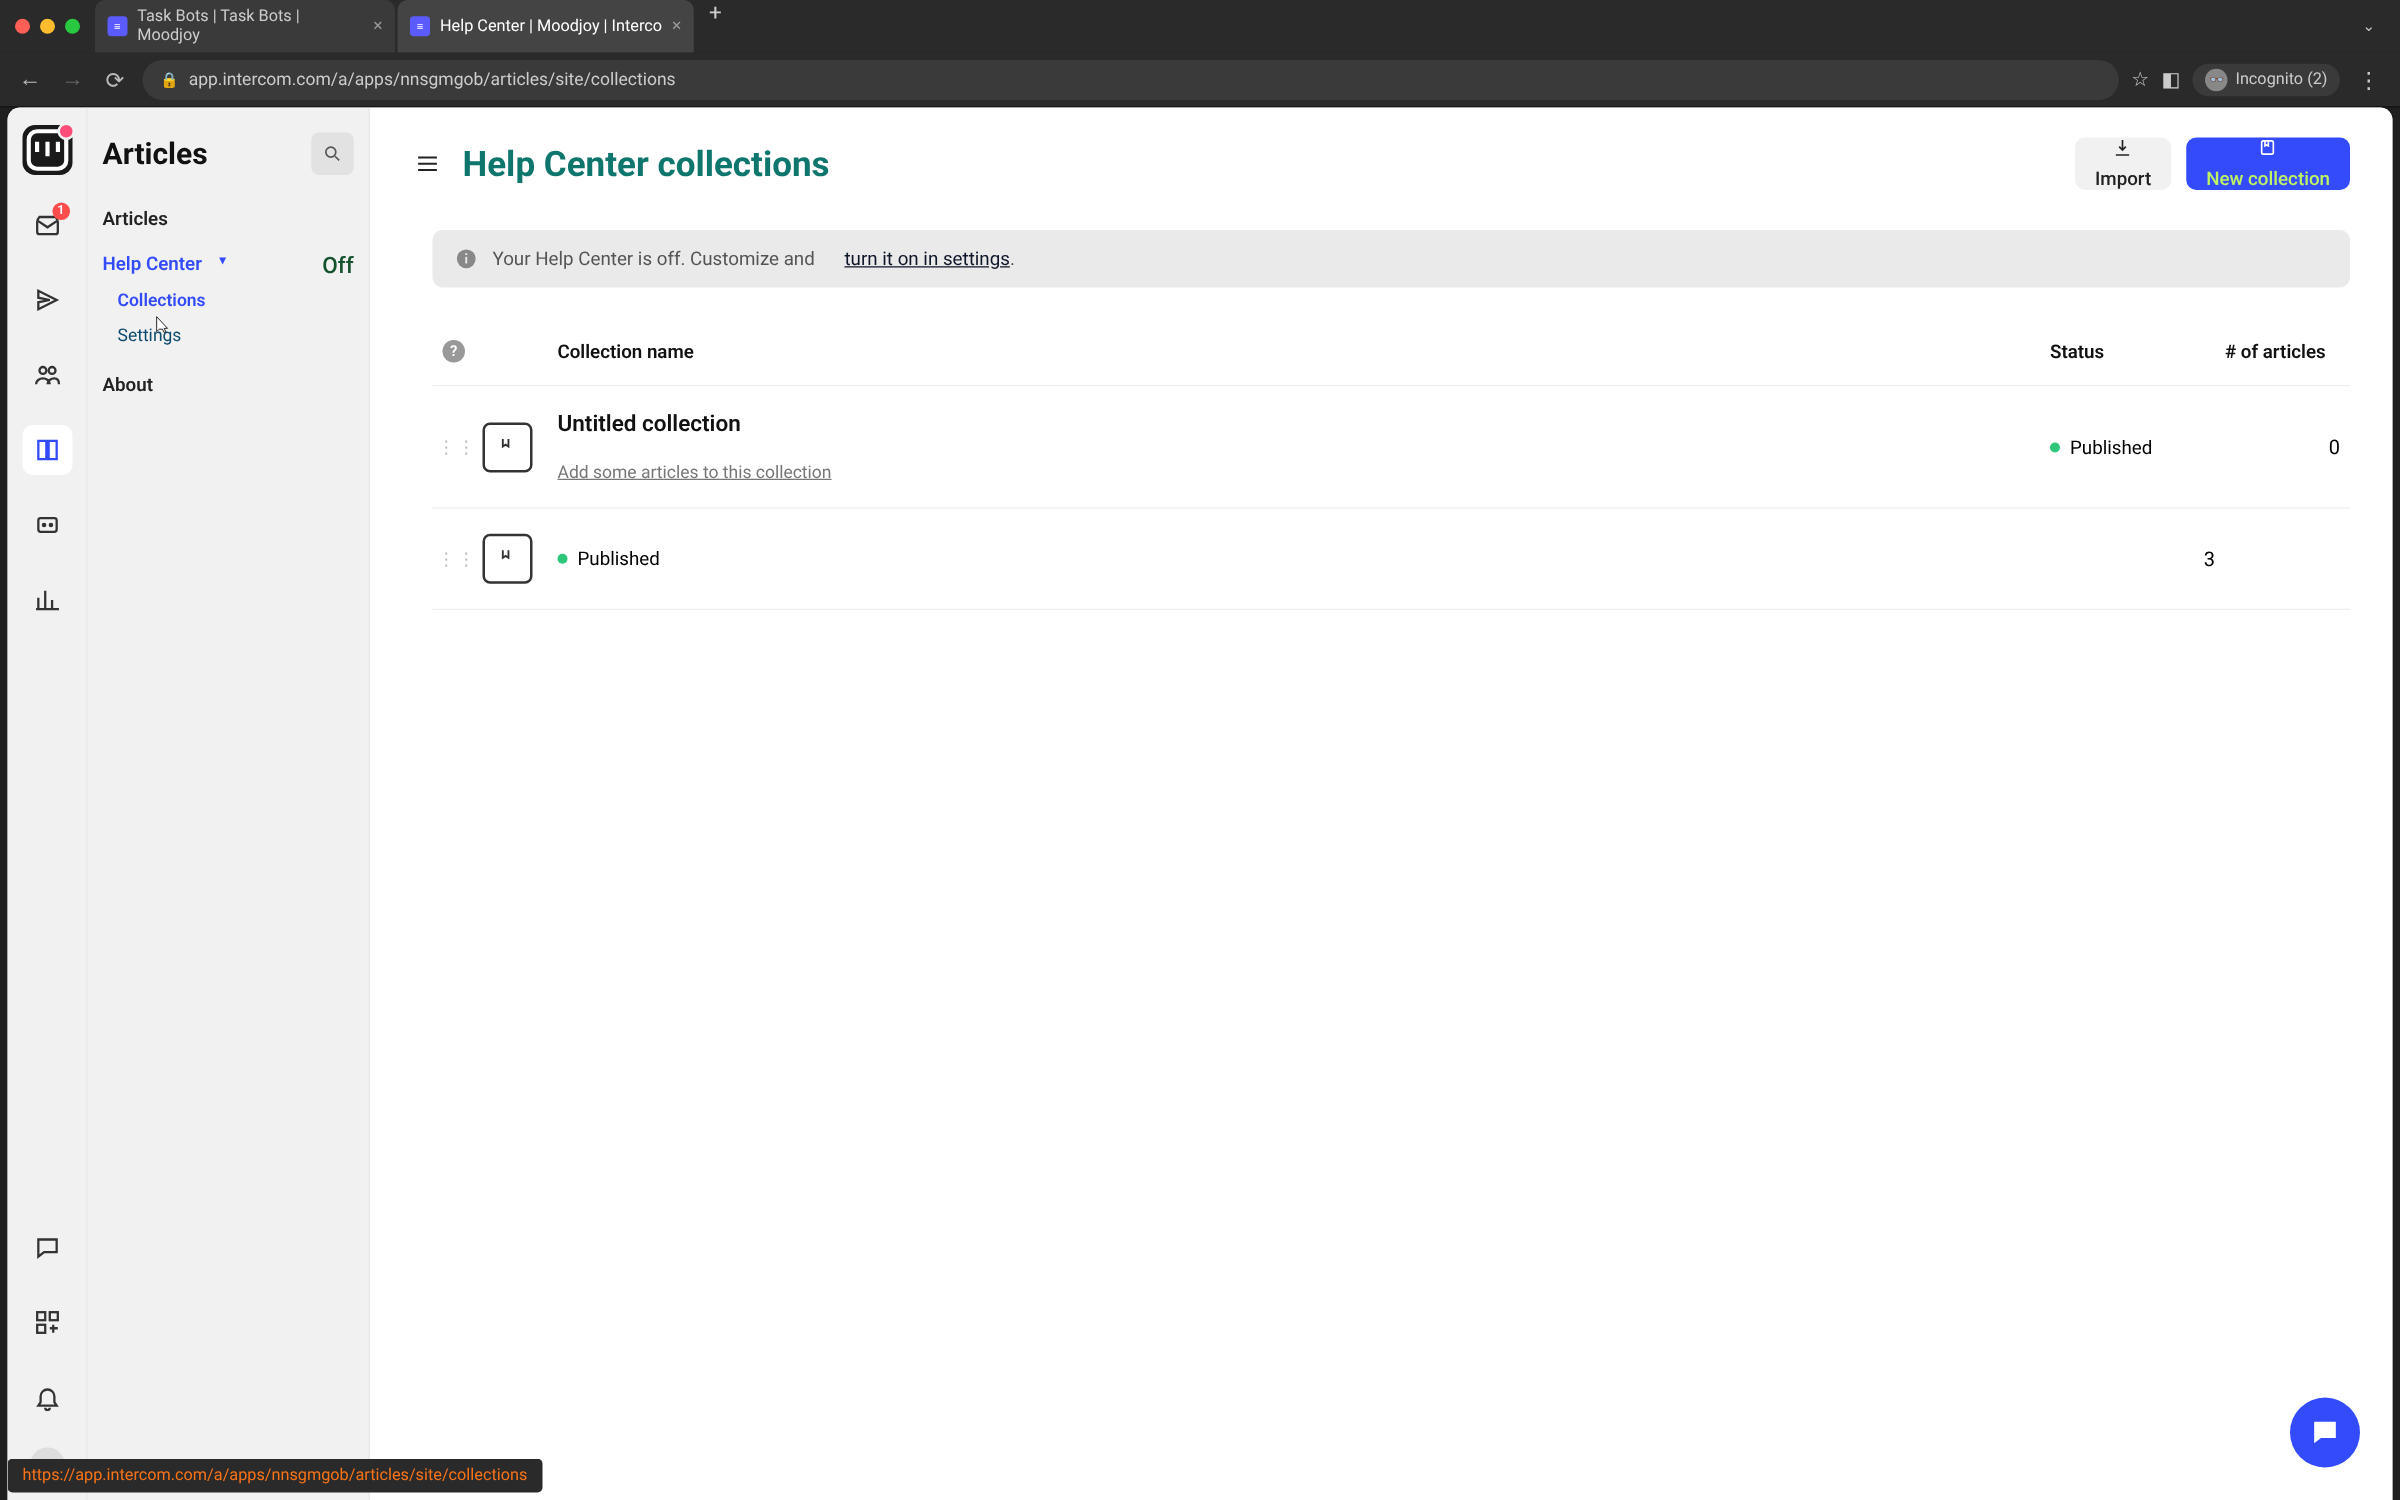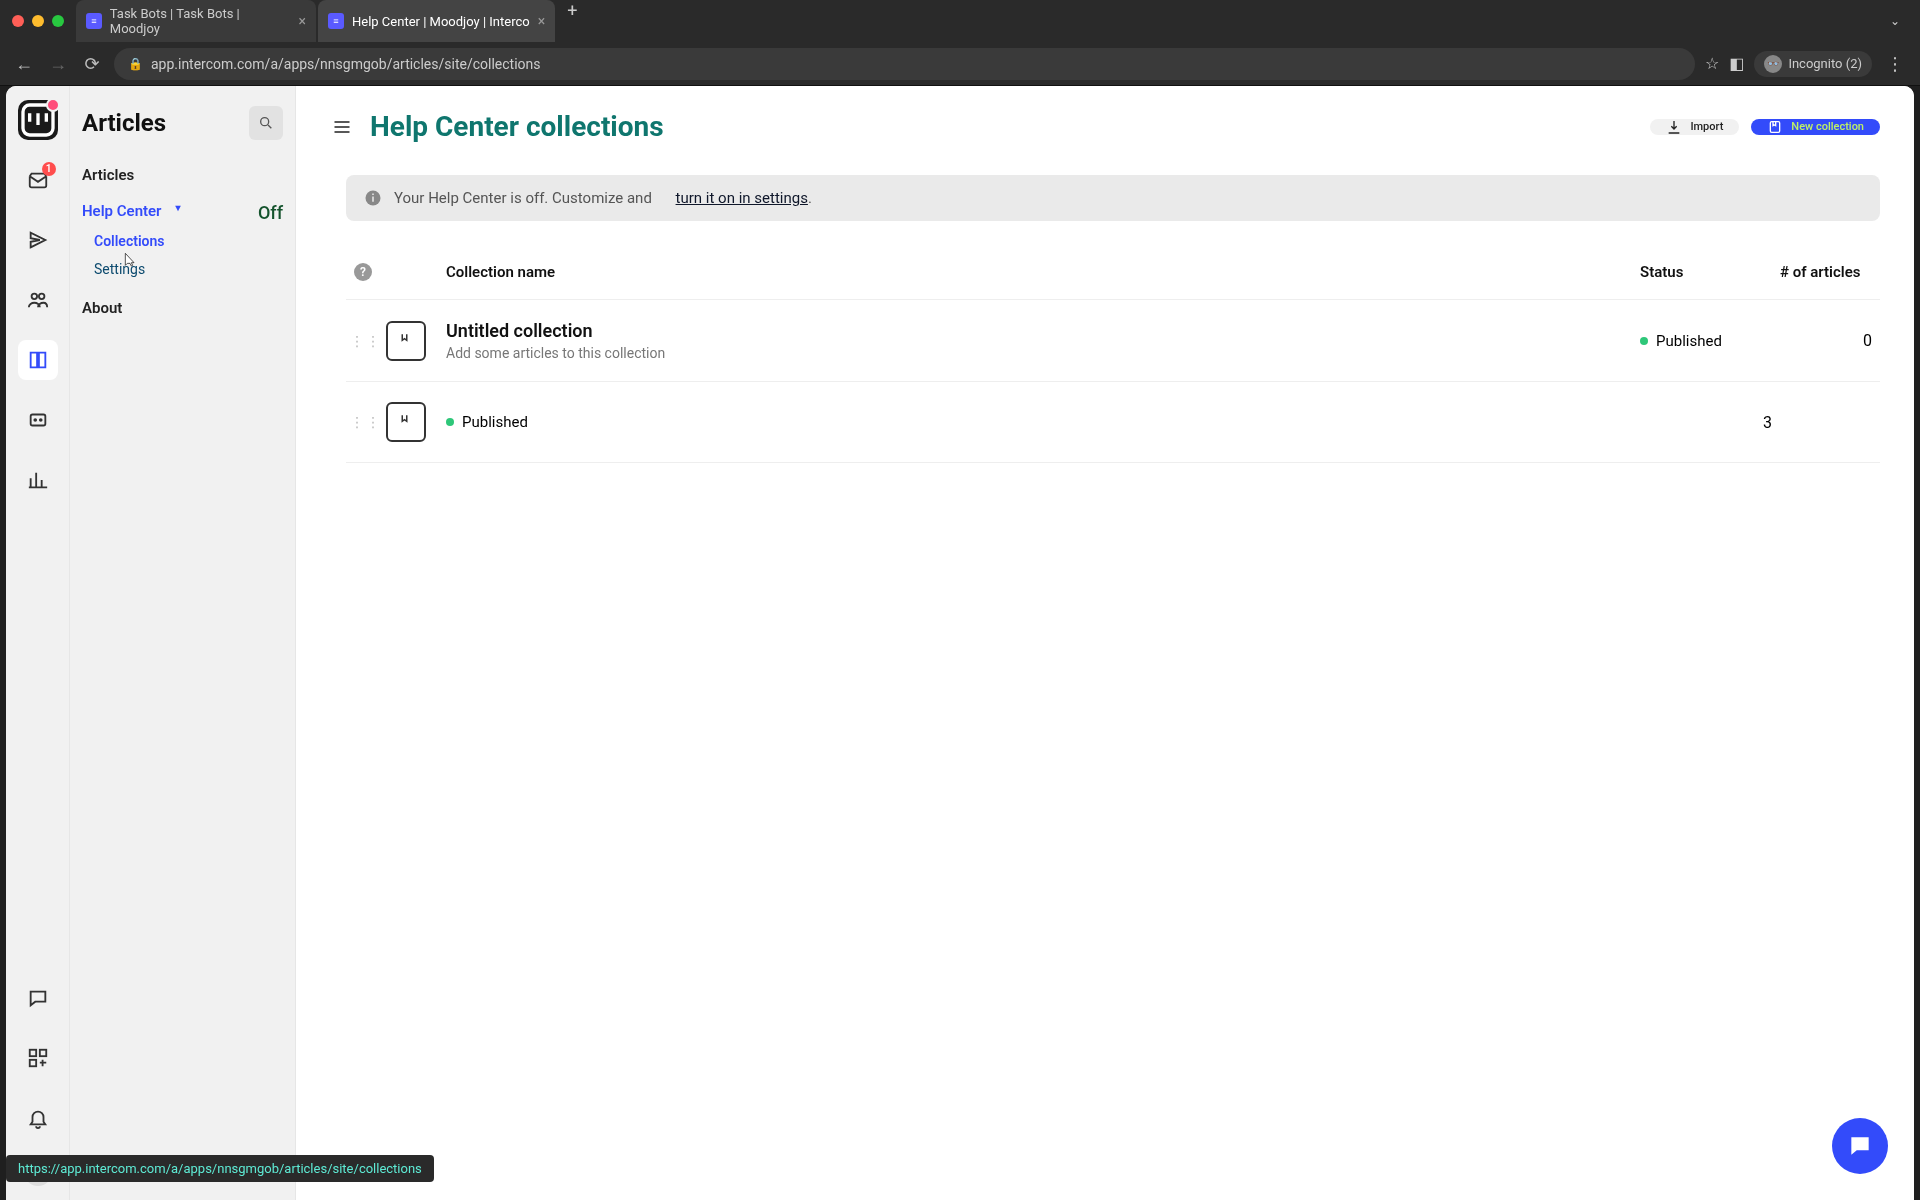--- a/index.html
+++ b/index.html
@@ -63,21 +63,21 @@
 .side-sub-item { font-size:14px; color:#0c4a6e; cursor:pointer;}
 .side-sub-item.active { color:#334bfa; font-weight:600;}
 .side-about { margin-top:22px; font-size:15px; font-weight:600; color:#222; cursor:pointer;}
 
 .main { flex:1; background:#fff; overflow:auto; position:relative;}
 .main-inner { padding:24px 34px 40px 34px;}
 .header-row { display:flex; align-items:center; gap:16px;}
 .hamburger { width:24px; height:24px; display:flex; align-items:center; justify-content:center; cursor:pointer; color:#222;}
 .page-title { font-size:28px; font-weight:700; color:#0f766e;}
 .header-actions { margin-left:auto; display:flex; gap:12px;}
-.btn { display:flex; align-items:center; gap:8px; padding:0 16px; border-radius:8px; font-size:11px; font-weight:500; cursor:pointer;}
+.btn { display:flex; align-items:center; gap:8px; padding:0 16px; border-radius:8px; font-size:15px; font-weight:500; cursor:pointer;flex-direction:column;}
 .btn-secondary { background:#f1f1f1; color:#222;}
 .btn-primary { background:#334bfa; color:#bef264;}
 .btn svg { width:16px; height:16px;}
 
 .callout { margin-top:30px; background:#f1f1f1; border-radius:8px; padding:28px 32px;}
 .callout h2 { font-size:24px; font-weight:700; color:#111; margin-bottom:12px;}
 .callout p { font-size:15px; color:#333; line-height:1.5; max-width:820px;}
 .got-it { margin-top:18px; display:inline-block; background:#334bfa; color:#fff; padding:10px 18px; border-radius:8px; font-size:15px; font-weight:500; cursor:pointer;}
 
 .notice { margin:32px 0 0 16px; background:#eaeaea; border-radius:8px; padding:14px 18px; display:flex; align-items:center; gap:12px; color:#555; font-size:15px;}
@@ -85,31 +85,31 @@
 
 .table { margin:24px 0 0 16px;}
 .th-row,.td-row { display:grid; grid-template-columns: 40px 60px 1fr 140px 100px; align-items:center; padding:18px 0; border-bottom:1px solid #eee;}
 .th-row { color:#111; font-weight:600; font-size:15px;}
 .th-help { width:18px; height:18px; background:#999; color:#fff; border-radius:50%; display:flex; align-items:center; justify-content:center; font-size:12px; margin-left:8px;}
 .td-row { padding:20px 0;}
 .drag-handle { color:#bbb; font-size:14px; letter-spacing:2px; cursor:grab; text-align:center;}
 .coll-icon { width:40px; height:40px; border:2px solid #333; border-radius:6px; display:flex; align-items:center; justify-content:center;}
 .coll-icon svg { width:18px; height:18px;}
 .coll-title { font-size:18px; font-weight:600; color:#111;}
-.coll-sub { font-size:14px; color:#777; margin-top:4px;}
+.coll-sub { font-size:14px; color:#777; margin-top:20px;text-decoration:underline;}
 .status-cell { display:flex; align-items:center; gap:8px; font-size:15px;}
 .status-dot { width:8px; height:8px; background:#2ec779; border-radius:50%;}
 .count-cell { text-align:right; font-size:16px; padding-right:8px;}
 
 
 .chat-fab { position:absolute; right:26px; bottom:26px; width:56px; height:56px; background:#334bfa; border-radius:50%; display:flex; align-items:center; justify-content:center; color:#fff; cursor:pointer;}
 .chat-fab svg { width:26px; height:26px;}
 
 
-.status-url { position:fixed; left:6px; bottom:18px; background:#2a2a2a; color:#5eead4; font-size:13px; padding:6px 12px; border-radius:4px;}
+.status-url { position:fixed; left:6px; bottom:6px; background:#2a2a2a; color:#f97316; font-size:13px; padding:6px 12px; border-radius:4px;}
 
 .cursor-ptr { position:absolute; left:120px; top:252px; width:16px; height:16px; pointer-events:none;}
 .cursor-ptr svg { width:16px; height:16px;}
 </style>
 </head>
 <body>
 
 <div class="browser-chrome">
   <div class="traffic-lights">
     <div class="traffic-light tl-red"></div>

